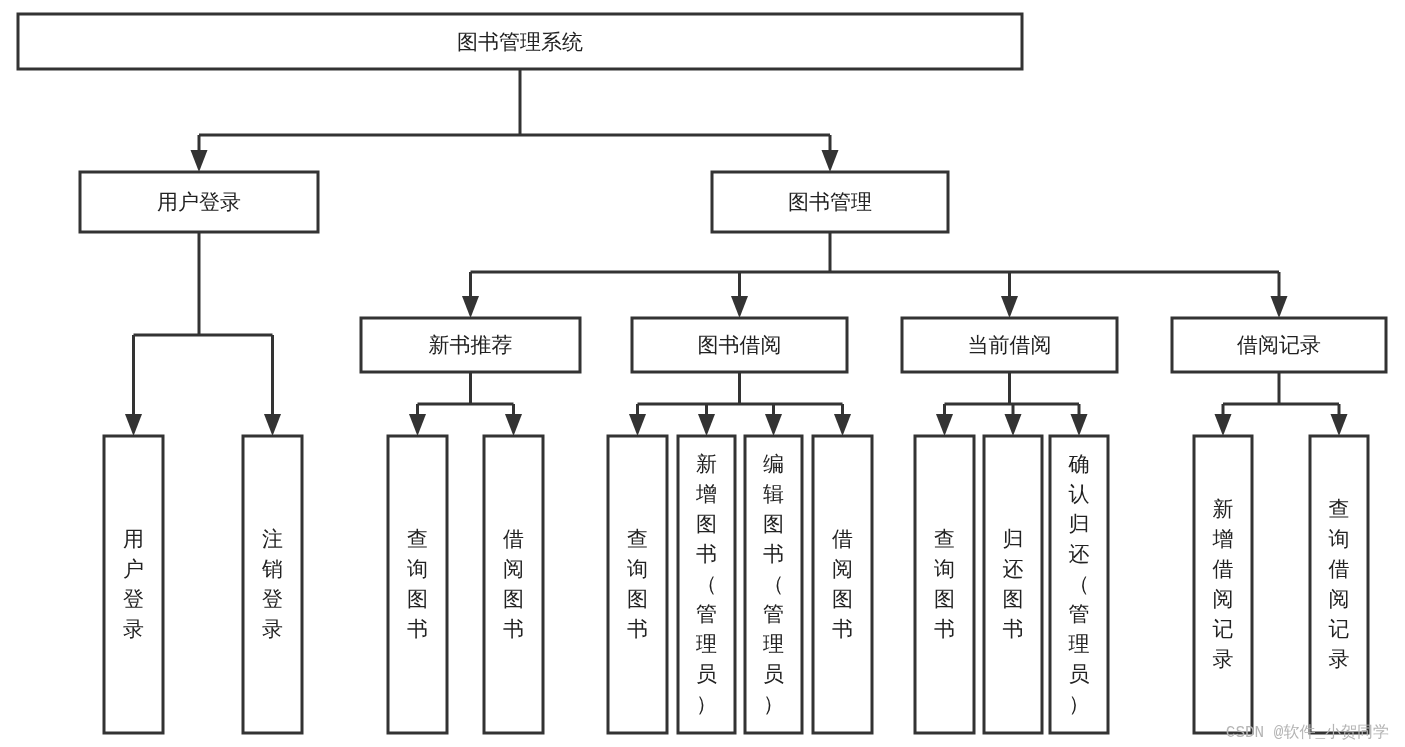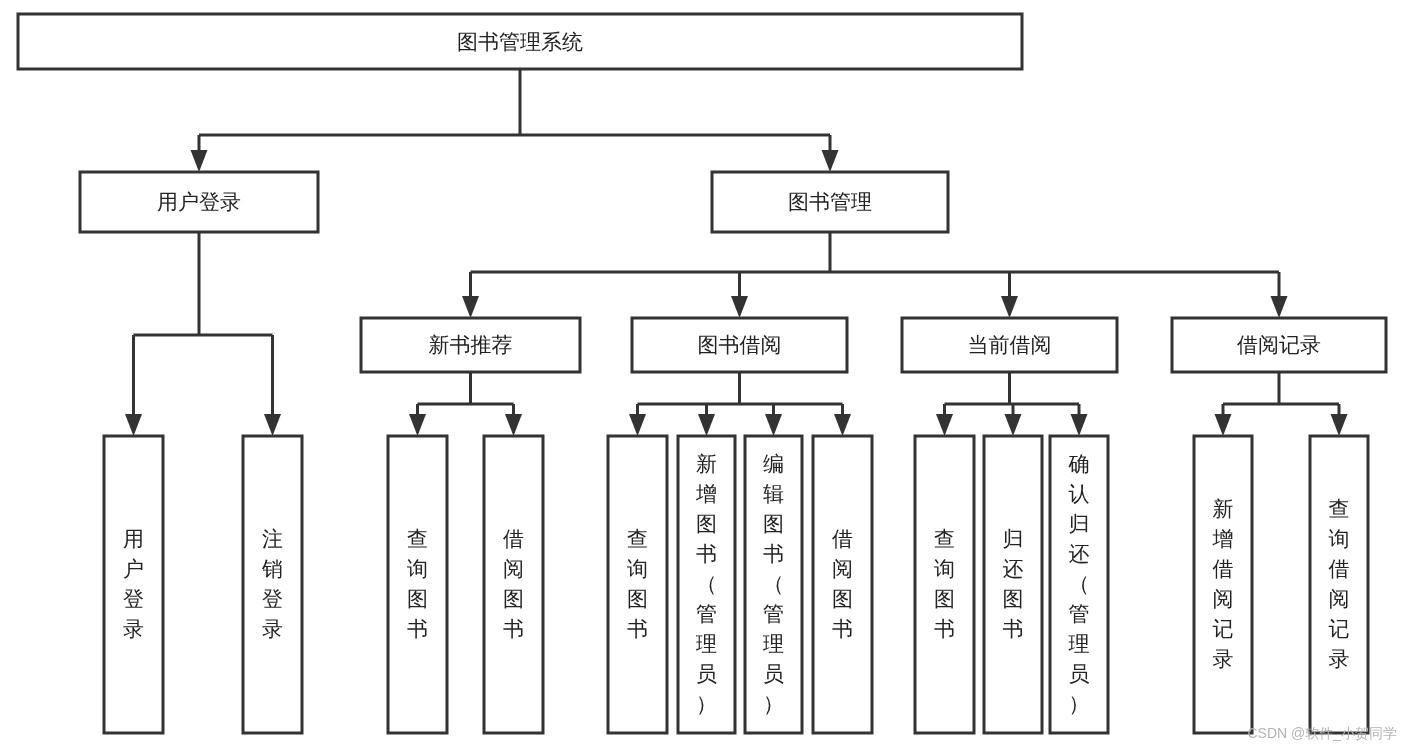--- a/index.html
+++ b/index.html
@@ -42,24 +42,24 @@
     dominant-baseline: middle;
   }
   .node-label-v {
     font-family: "DejaVu Sans", "Liberation Sans", sans-serif;
     font-size: 21px;
     fill: #222222;
     text-anchor: middle;
   }
   .watermark {
     position: absolute;
-    right: 8px;
+    right: 16px;
     bottom: 4px;
-    font-family: Liberation Sans, sans-serif;
-    font-size: 14px;
+    font-family: Liberation Mono, monospace;
+    font-size: 16px;
     color: #b4b4b4;
     white-space: nowrap;
     pointer-events: none;
   }
 </style>
 </head>
 <body>
 
 <svg id="chart-root" viewBox="0 0 1405 747" xmlns="http://www.w3.org/2000/svg">
   <g id="edges-layer">

